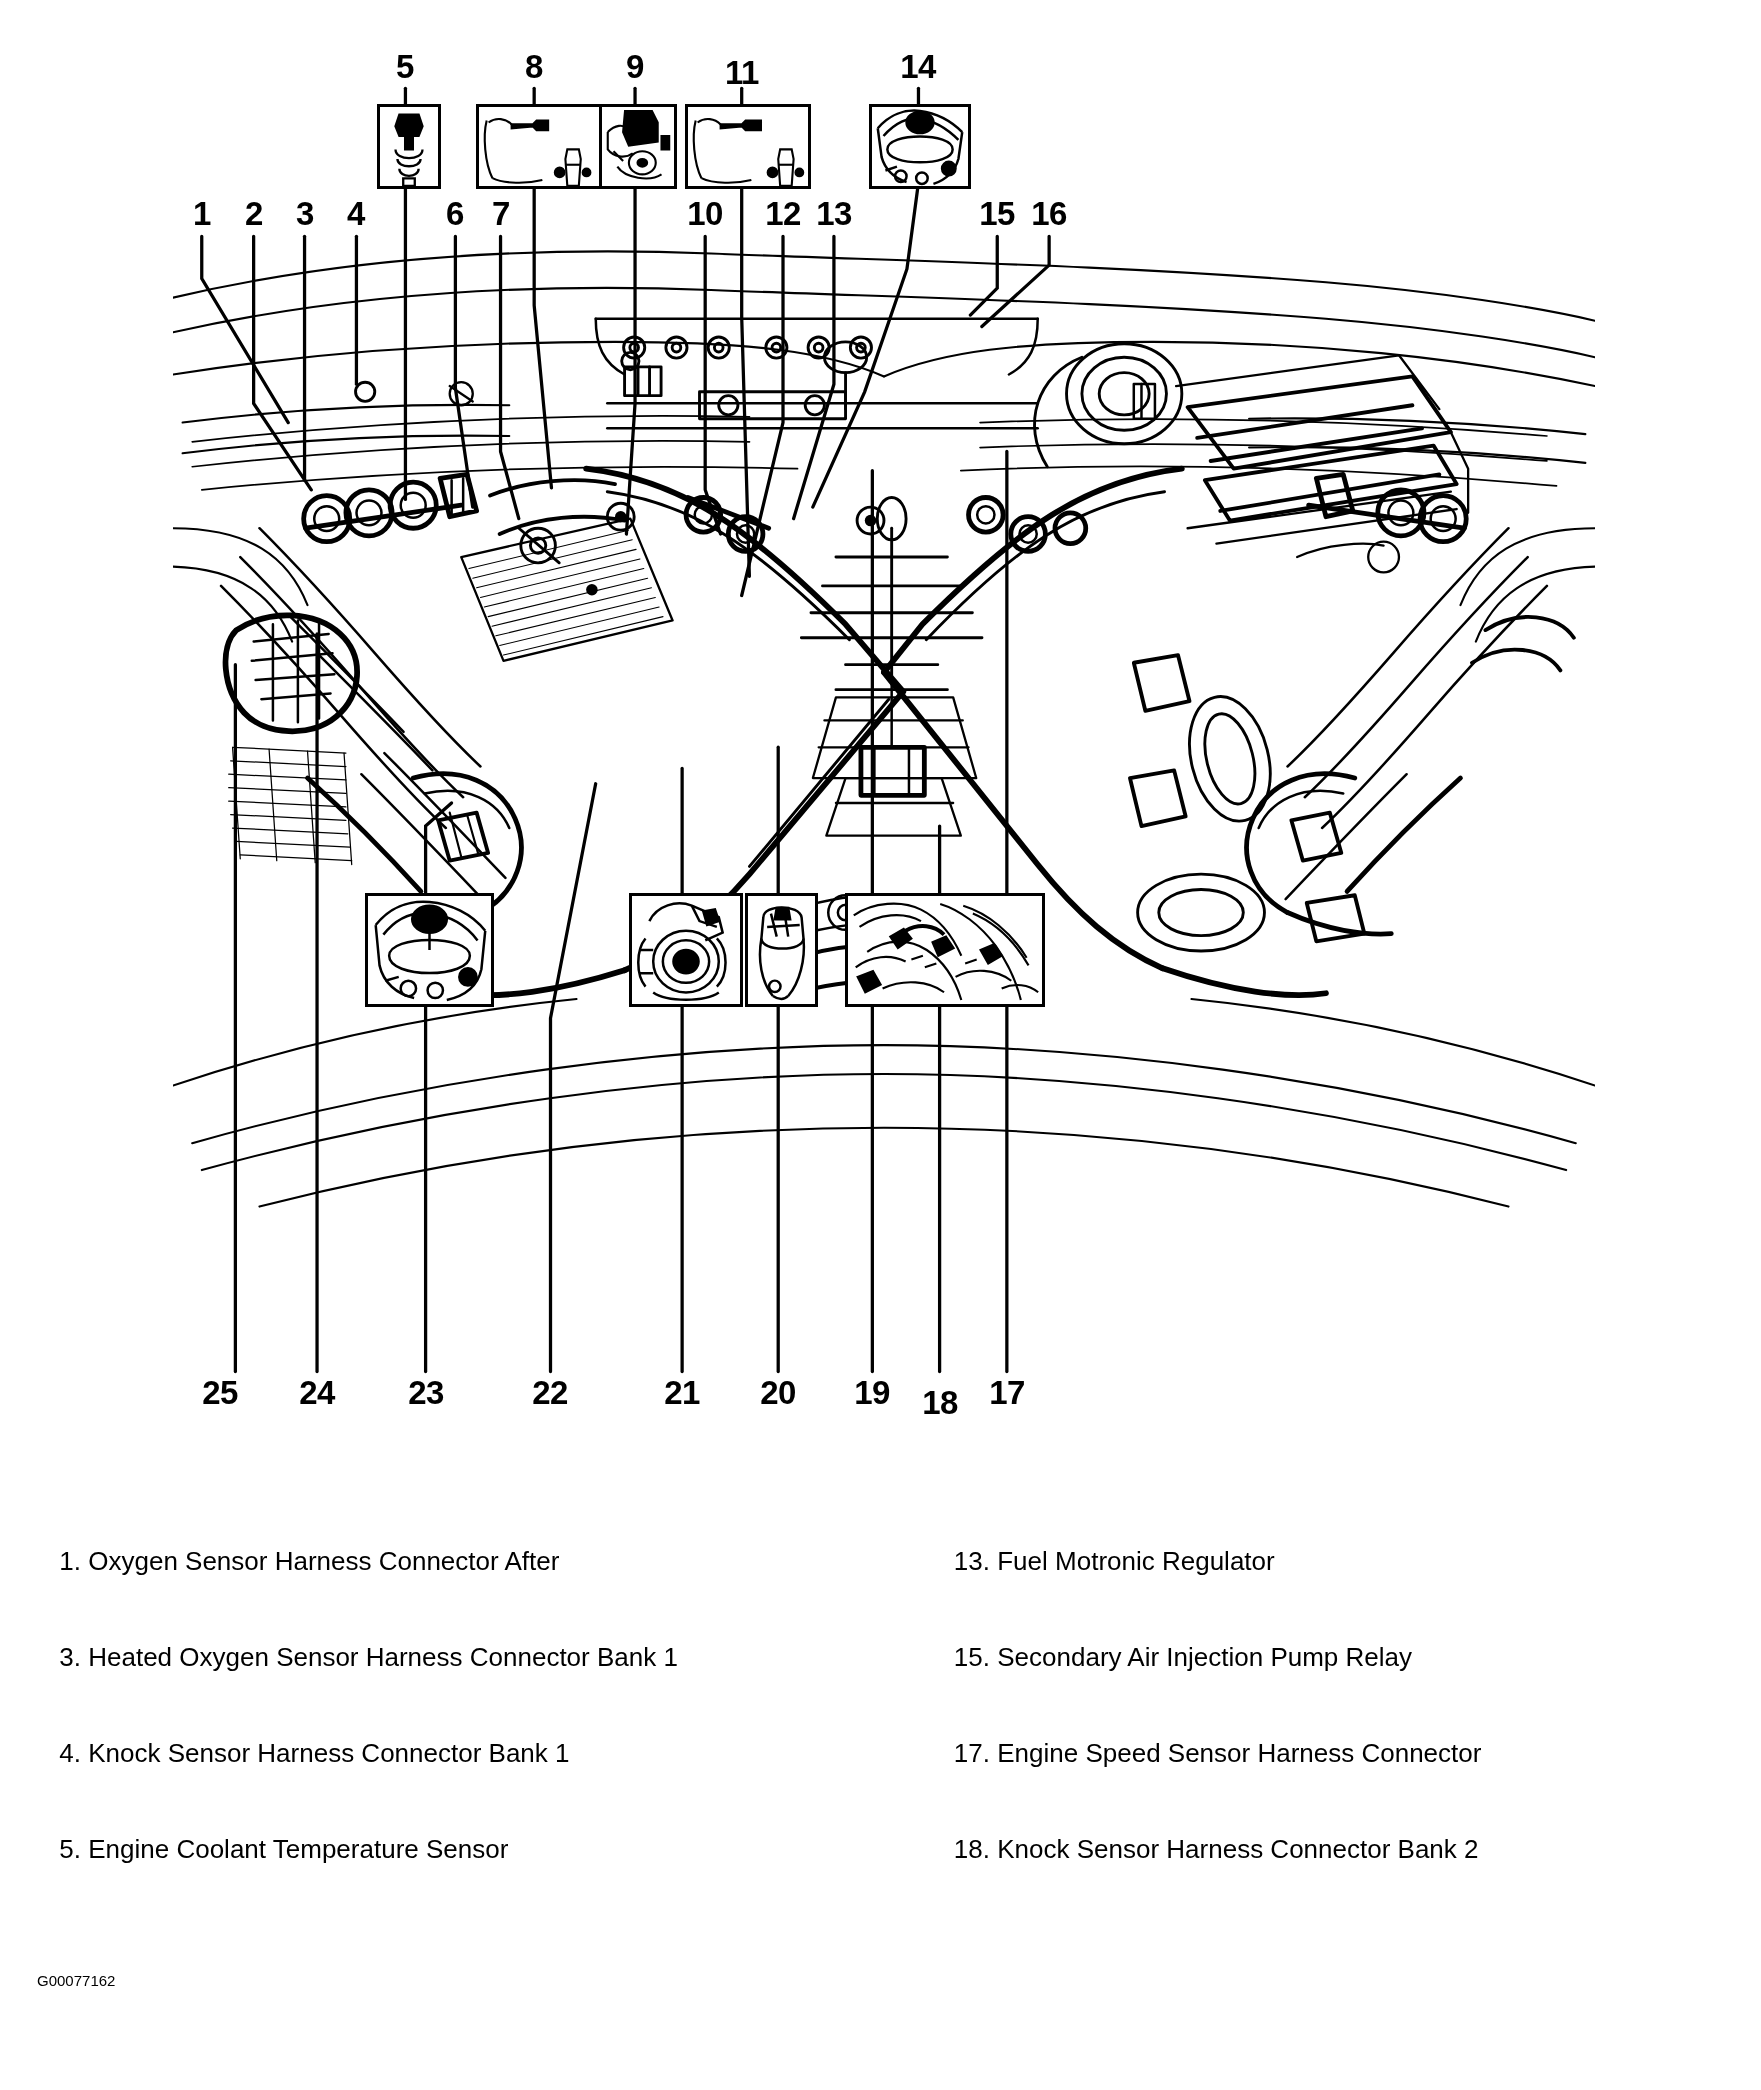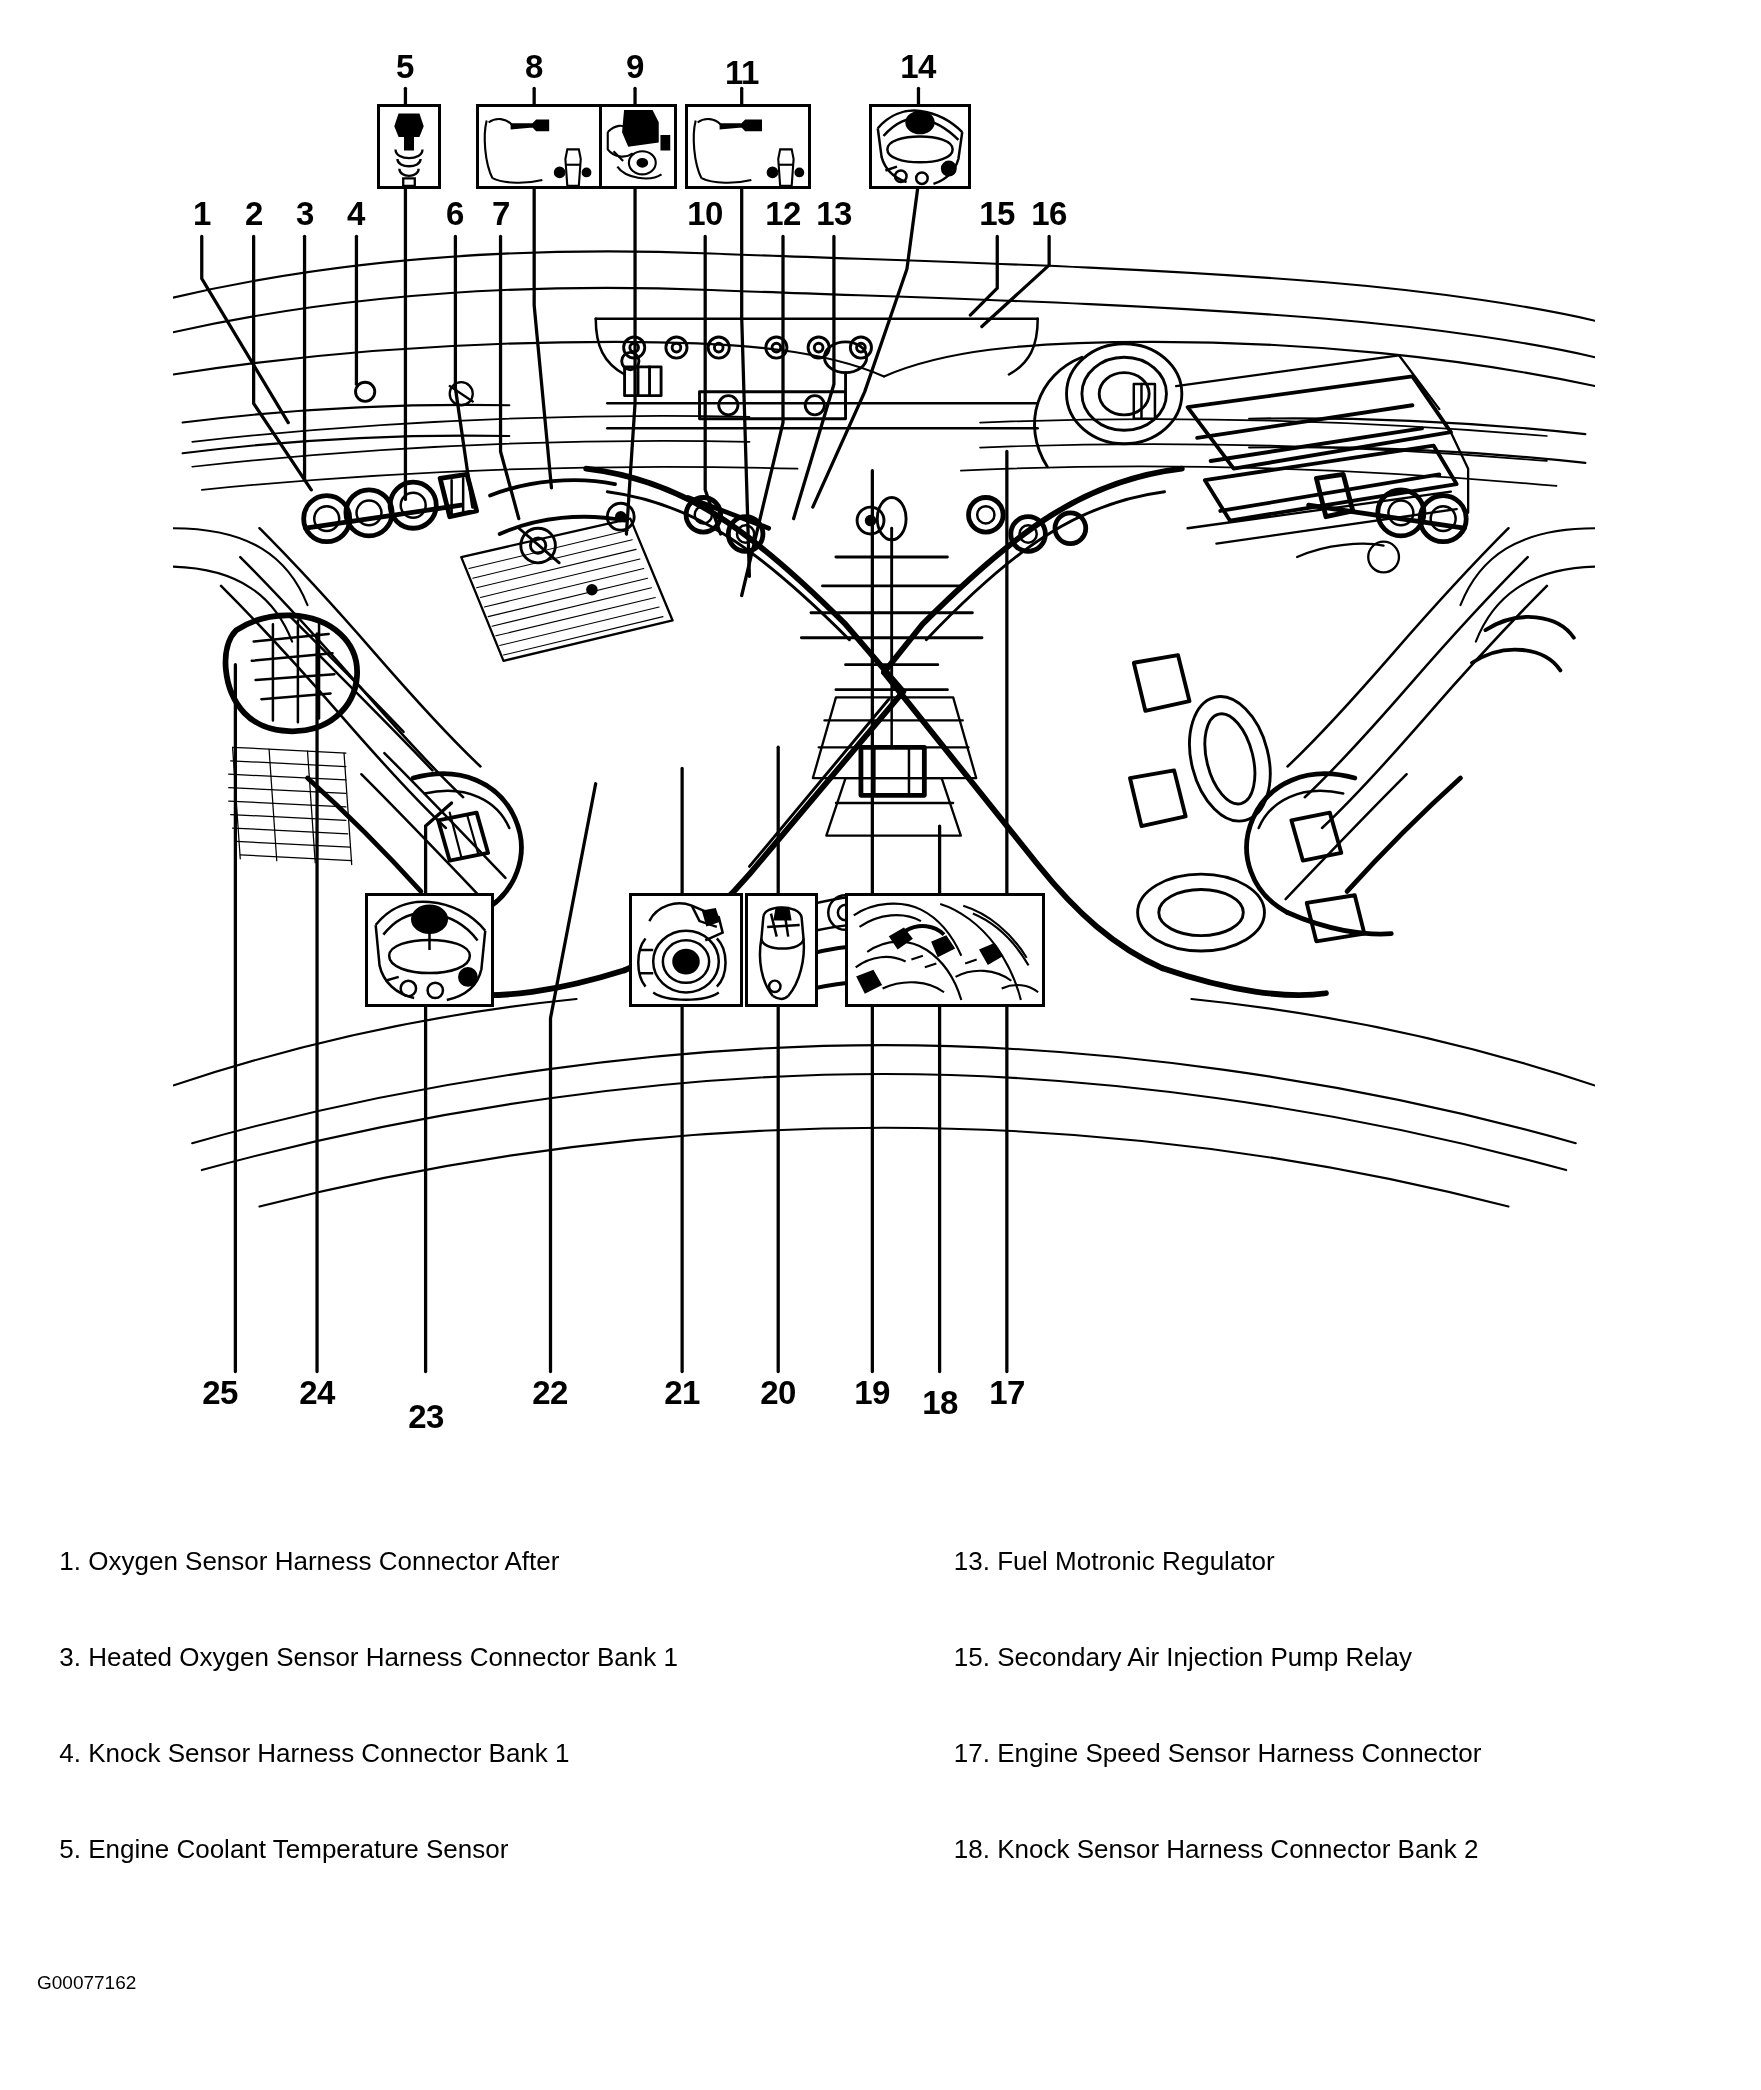--- a/index.html
+++ b/index.html
@@ -23,21 +23,21 @@
   #engine{position:absolute;left:173px;top:240px;width:1422px;height:970px;}
 
   
   .legend{position:absolute;font-size:26px;line-height:32px;
           font-family:"Liberation Sans", sans-serif;white-space:pre;}
   #legend-left{left:37px;top:1481px;width:865px;}
   #legend-right{left:946px;top:1481px;width:797px;}
   .litem{display:block;}
   .lnum{display:inline-block;width:44px;text-align:right;}
   .lcont{display:block;padding-left:58px;}
-  #refcode{position:absolute;left:37px;top:1972px;font-size:19px;
+  #refcode{position:absolute;left:37px;top:1972px;font-size:15px;
            font-family:"Liberation Sans", sans-serif;}
 </style>
 </head>
 <body>
 
 <div id="engine">
 <svg viewBox="0 0 1480 1010" xmlns="http://www.w3.org/2000/svg">
   <g fill="none" stroke="#000" stroke-linecap="round" stroke-linejoin="round">
 
     <g stroke-width="2.2">
@@ -395,21 +395,21 @@
 <div class="num" style="left:455px;top:197px;">6</div>
 <div class="num" style="left:501px;top:197px;">7</div>
 <div class="num" style="left:705px;top:197px;">10</div>
 <div class="num" style="left:783px;top:197px;">12</div>
 <div class="num" style="left:834px;top:197px;">13</div>
 <div class="num" style="left:997px;top:197px;">15</div>
 <div class="num" style="left:1049px;top:197px;">16</div>
 
 <div class="num" style="left:220px;top:1376px;">25</div>
 <div class="num" style="left:317px;top:1376px;">24</div>
-<div class="num" style="left:426px;top:1376px;margin-top:24px;">23</div>
+<div class="num" style="left:426px;top:1376px;">23</div>
 <div class="num" style="left:550px;top:1376px;">22</div>
 <div class="num" style="left:682px;top:1376px;">21</div>
 <div class="num" style="left:778px;top:1376px;">20</div>
 <div class="num" style="left:872px;top:1376px;">19</div>
 <div class="num" style="left:940px;top:1376px;margin-top:10px;">18</div>
 <div class="num" style="left:1007px;top:1376px;">17</div>
 
 <div class="inset" style="left:377px;top:104px;width:58px;height:79px;">
   <svg viewBox="0 0 60 82">
     <g fill="none" stroke="#000" stroke-width="2.4">

